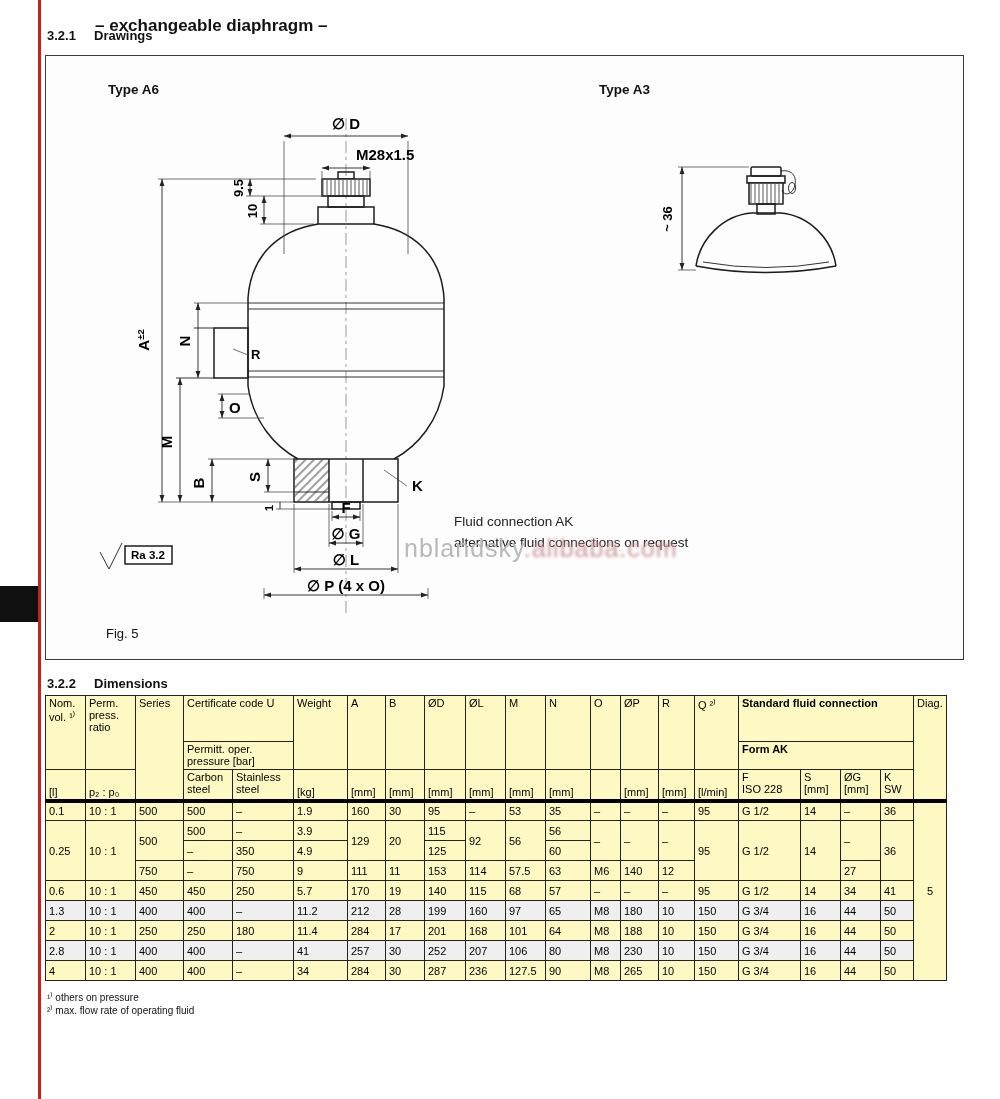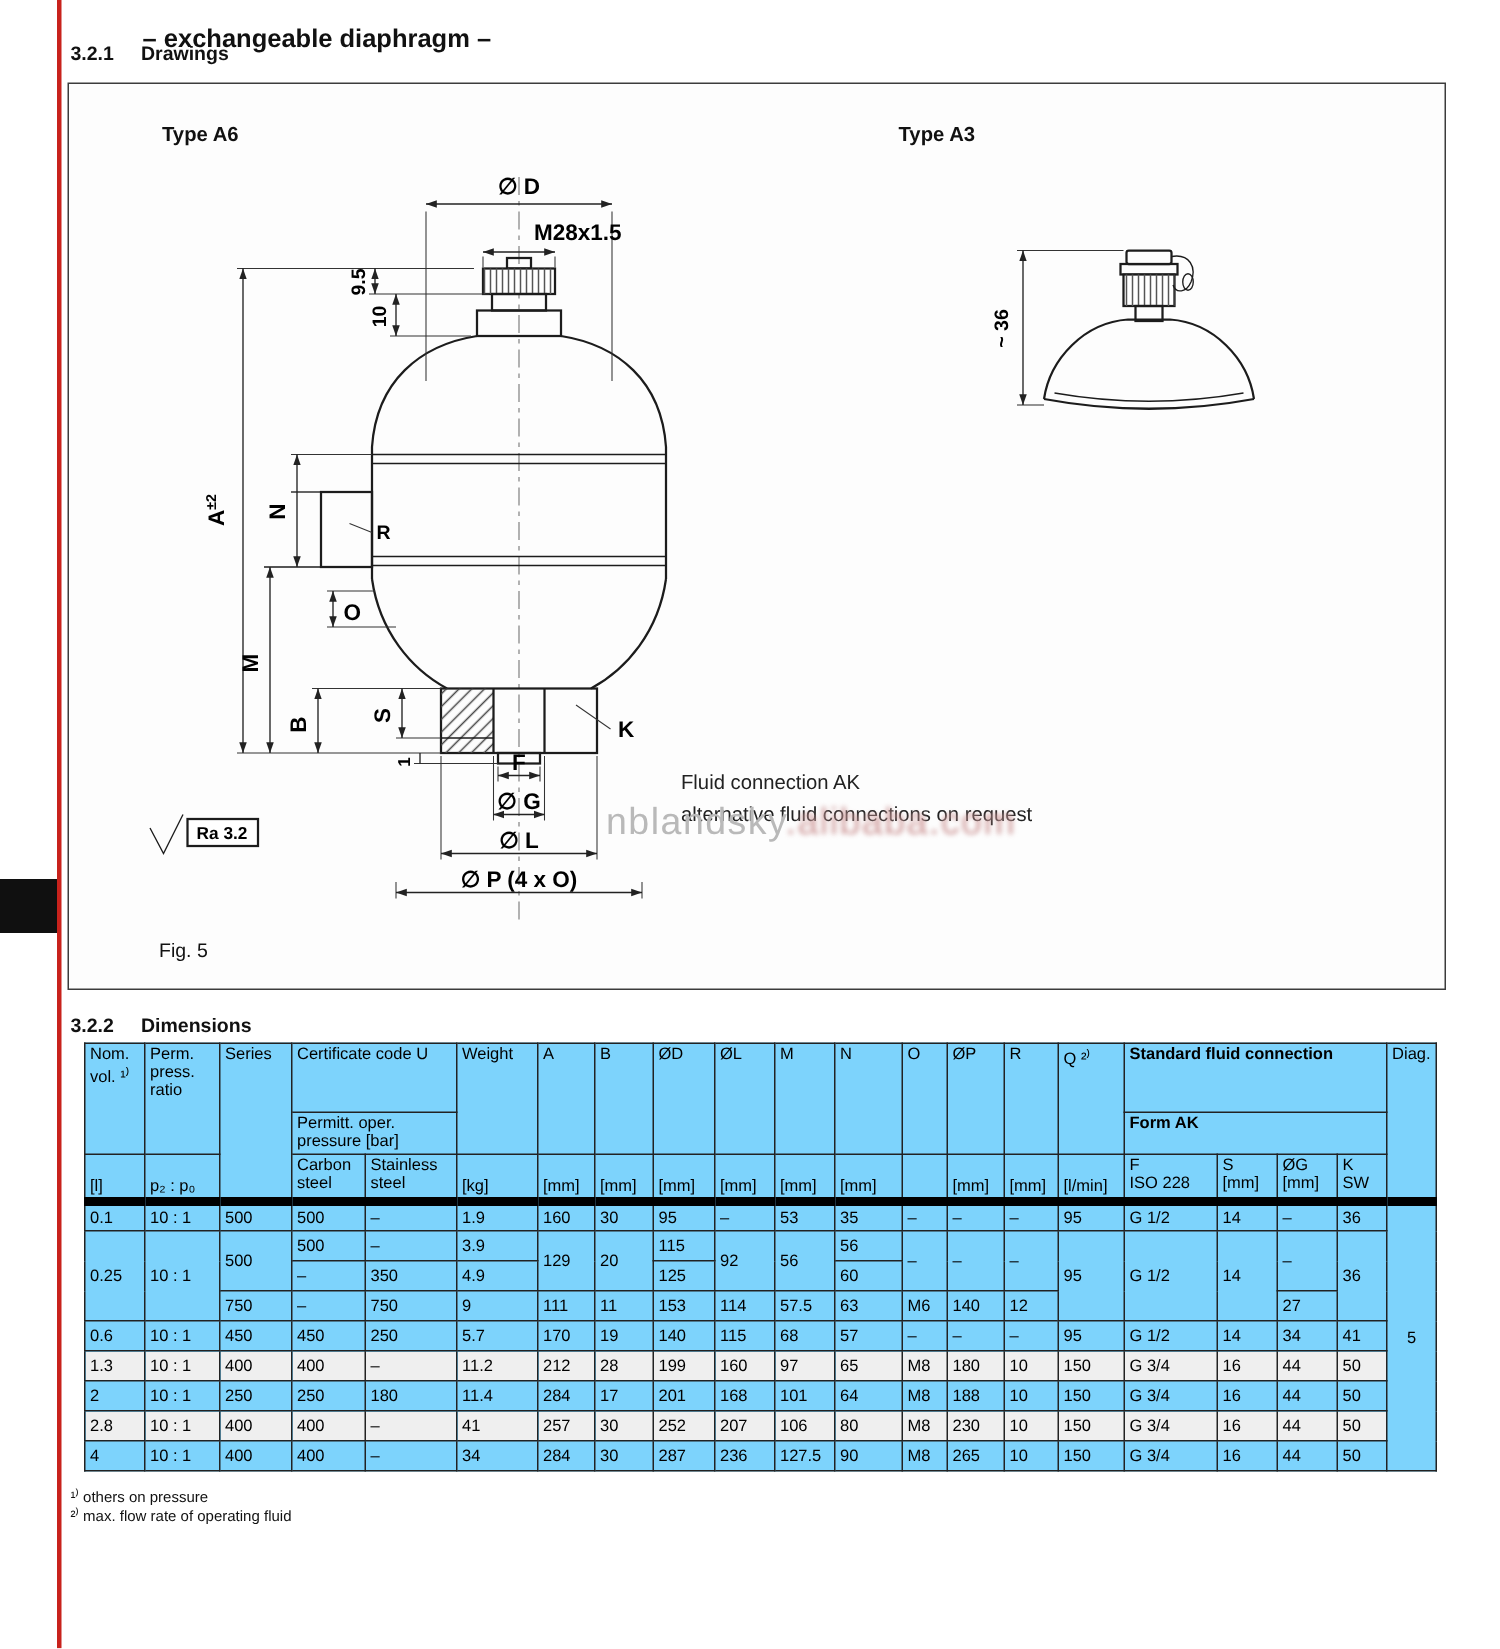--- a/index.html
+++ b/index.html
@@ -25,30 +25,30 @@
   .olw{fill:#fff;stroke:#1c1c1c;stroke-width:1.5}
   .tl{fill:none;stroke:#1c1c1c;stroke-width:0.9}
   .cl{stroke:#808080;stroke-width:0.8;stroke-dasharray:12 4 3 4;fill:none}
   .dim{stroke:#222;stroke-width:0.9;fill:none;marker-start:url(#arr);marker-end:url(#arr)}
   .pln{stroke:#222;stroke-width:0.9;fill:none}
   .ext{stroke:#333;stroke-width:0.7;fill:none}
   text.blab{font-family:"Liberation Sans",sans-serif;font-size:15px;font-weight:bold;fill:#000}
   text.lab{font-family:"Liberation Sans",sans-serif;font-size:13px;font-weight:bold;fill:#000}
   text.slab{font-family:"Liberation Sans",sans-serif;font-size:11.5px;font-weight:bold;fill:#000}
   text.txt{font-family:"Liberation Sans",sans-serif;font-size:13.5px;fill:#222}
-  table.dims{position:absolute;left:56px;top:695px;width:901px;border-collapse:collapse;table-layout:fixed;font-size:11px;color:#000;background:#7dd3fc}
+  table.dims{position:absolute;left:45px;top:695px;width:901px;border-collapse:collapse;table-layout:fixed;font-size:11px;color:#000;background:#fef9c3}
   .dims th,.dims td{border:1px solid #222;padding:1px 3px;white-space:pre-line;overflow:hidden}
   .dims th{font-weight:normal;text-align:left;vertical-align:top}
   .dims th.b{font-weight:bold}
   .dims th.bot{vertical-align:bottom}
   .dims thead tr:nth-child(1){height:46px}
   .dims thead tr:nth-child(2){height:28px}
   .dims thead tr:nth-child(3){height:31px}
   .dims thead tr:nth-child(3) th{border-bottom:2px solid #000}
-  .dims tbody tr:first-child td{border-top:6px solid #000000}
+  .dims tbody tr:first-child td{border-top:4px solid #000000}
   .dims td{height:20px;vertical-align:middle;text-align:left}
   .dims tr.shade td{background:#efefef}
   .dims td.diag{text-align:center}
   .footnote{position:absolute;left:47px;font-size:10px}
   .fn1{top:990px}
   .fn2{top:1003px}
 </style>
 </head>
 <body>
 

